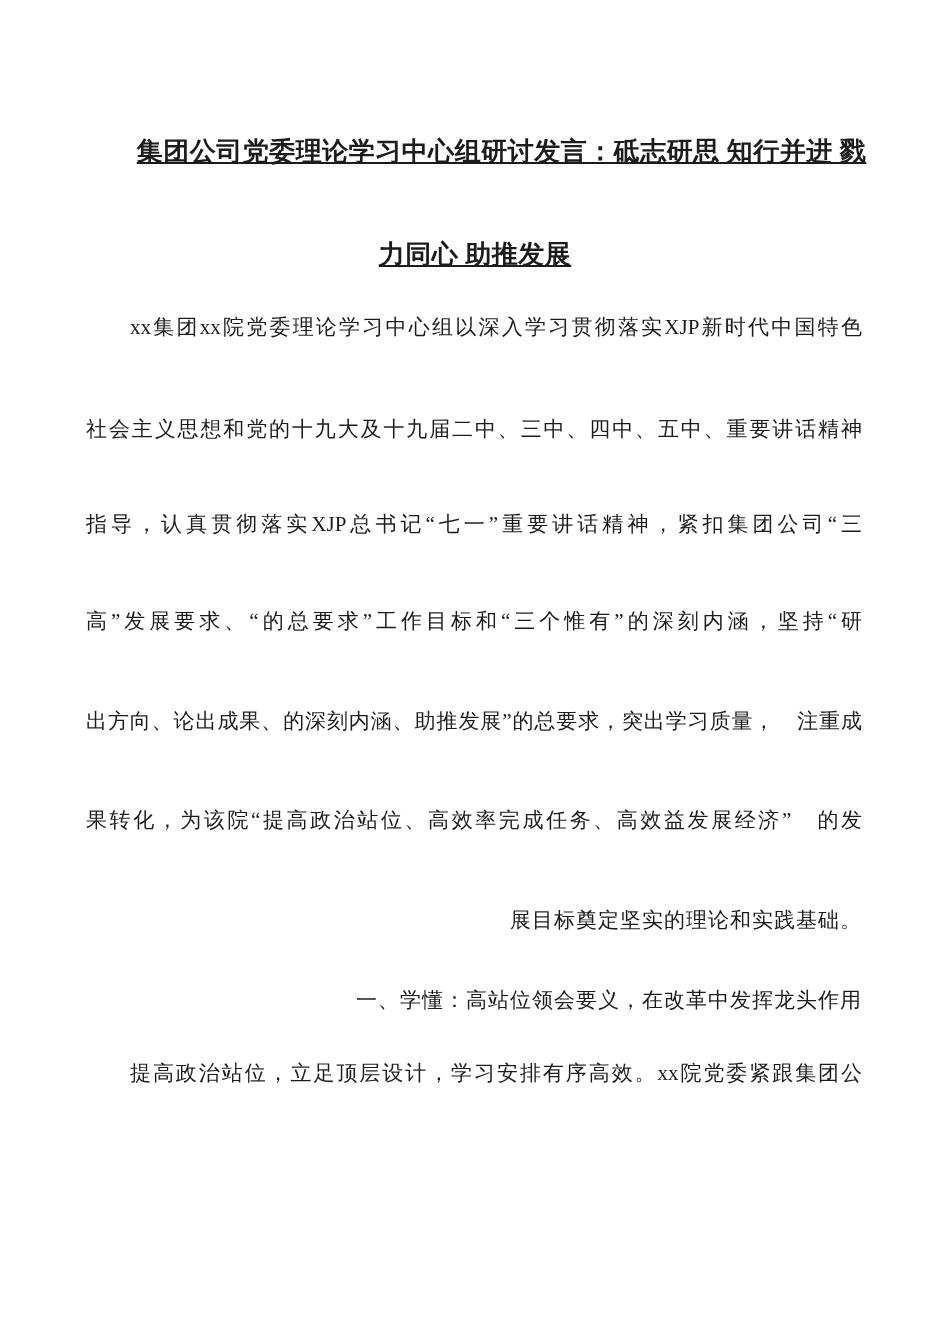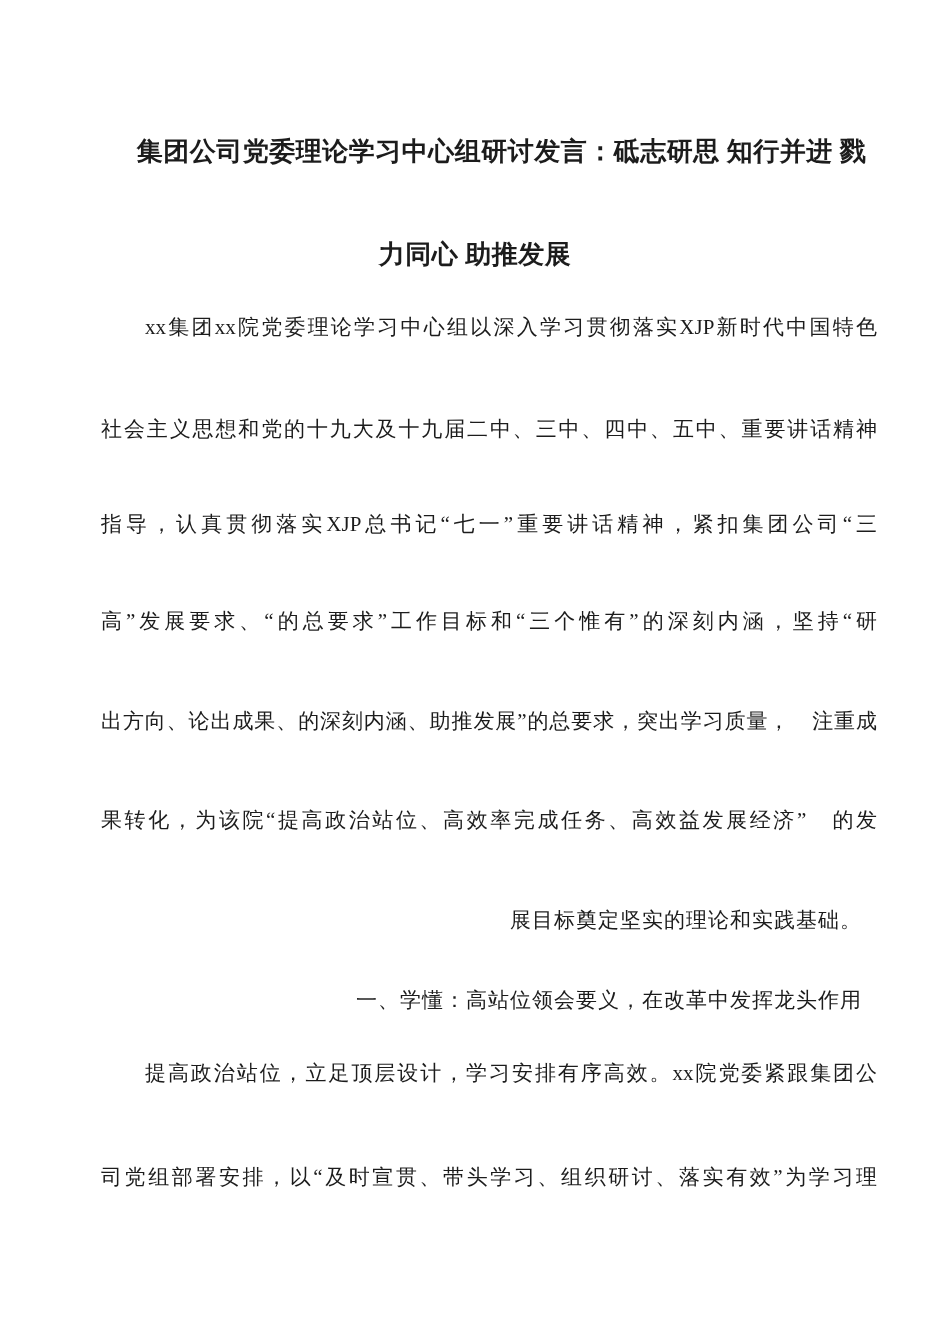--- a/index.html
+++ b/index.html
@@ -23,25 +23,26 @@
   }
   
   .title-line {
     left: 0;
     width: 950px;
     text-align: center;
     font-size: 26px;
     font-weight: bold;
     letter-spacing: 0.5px;
     white-space: pre;
+    text-decoration: underline;
   }
   .title-shift { text-indent: 53px; } 
   
   .just {
-    left: 101px;
+    left: 86px;
     width: 776px;
     text-align: justify;
     text-align-last: justify;
   }
   
   .ind { text-indent: 44px; }
   
   .plain {
     left: 86px;
     width: 776px;
@@ -62,15 +63,14 @@
   <div class="line just" style="top:416px">社会主义思想和党的十九大及十九届二中、三中、四中、五中、重要讲话精神</div>
   <div class="line just" style="top:511px">指导，认真贯彻落实XJP总书记“七一”重要讲话精神，紧扣集团公司“三</div>
   <div class="line just" style="top:608px">高”发展要求、“的总要求”工作目标和“三个惟有”的深刻内涵，坚持“研</div>
   <div class="line just" style="top:708px">出方向、论出成果、的深刻内涵、助推发展”的总要求，突出学习质量，　注重成</div>
   <div class="line just" style="top:807px">果转化，为该院“提高政治站位、高效率完成任务、高效益发展经济”　的发</div>
   <div class="line plain" style="top:907px">展目标奠定坚实的理论和实践基础。</div>
 
   <div class="line plain ind" style="top:987px">一、学懂：高站位领会要义，在改革中发挥龙头作用</div>
 
   <div class="line just ind" style="top:1060px">提高政治站位，立足顶层设计，学习安排有序高效。xx院党委紧跟集团公</div>
-  <div class="line just" style="top:1164px">司党组部署安排，以“及时宣贯、带头学习、组织研讨、落实有效”为学习理</div>
 
 </div>
 
 </body></html>

